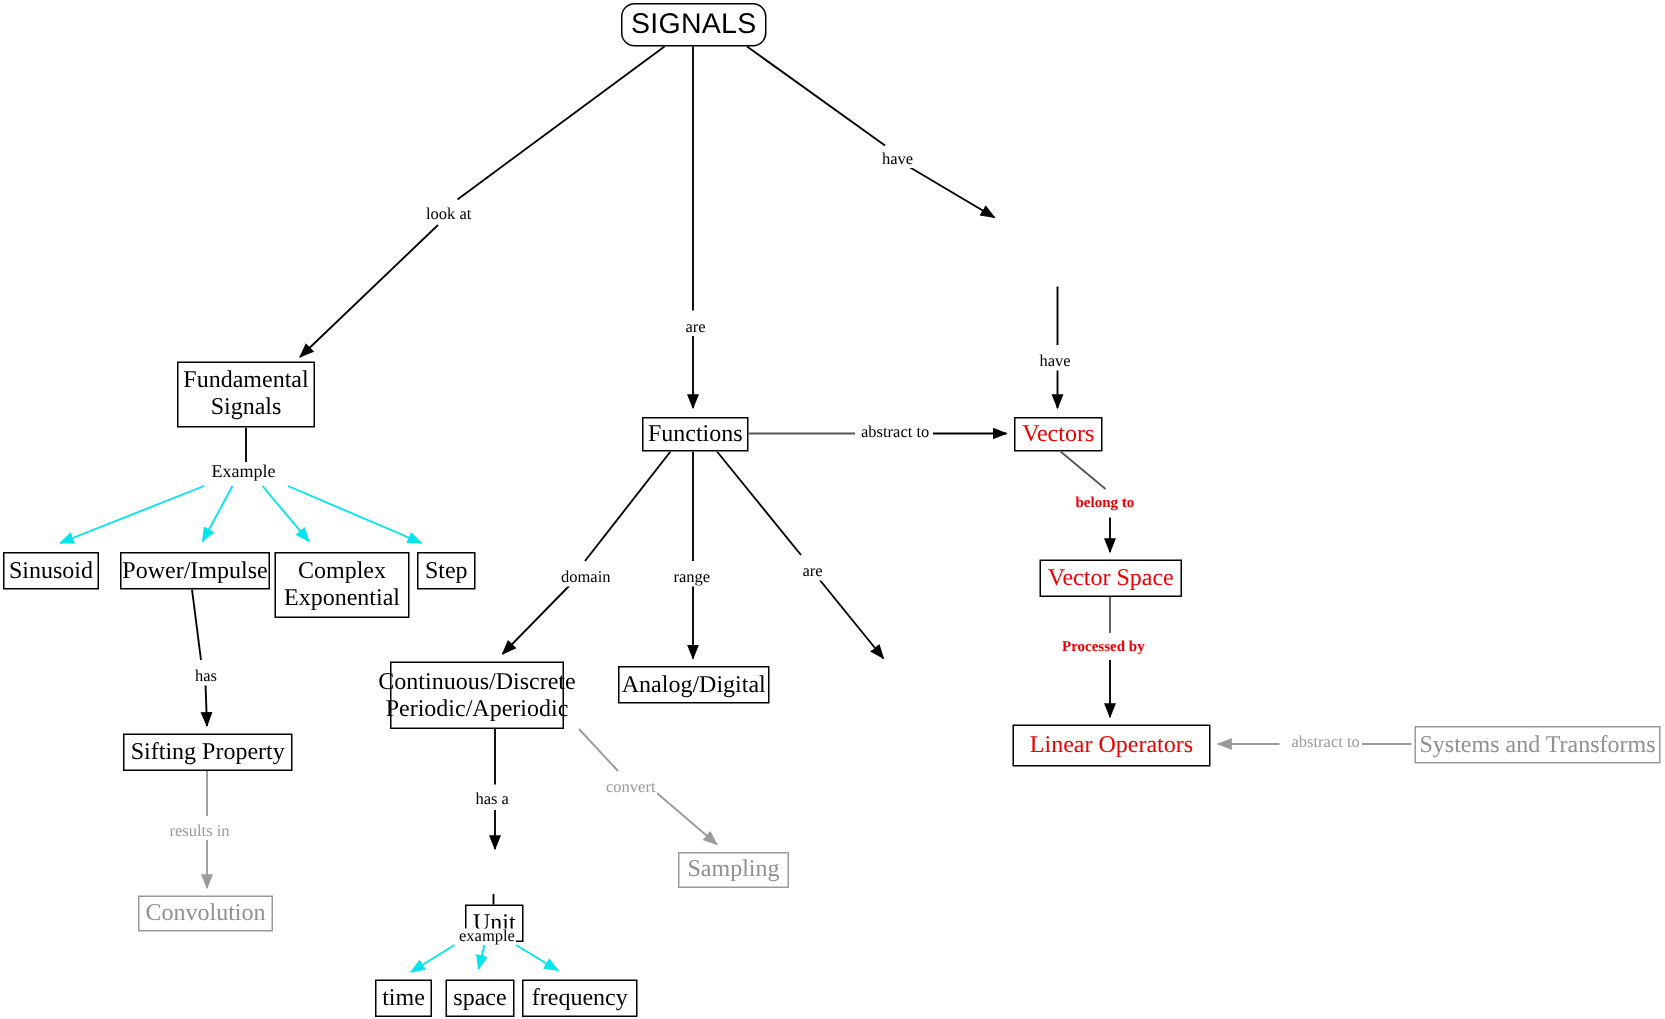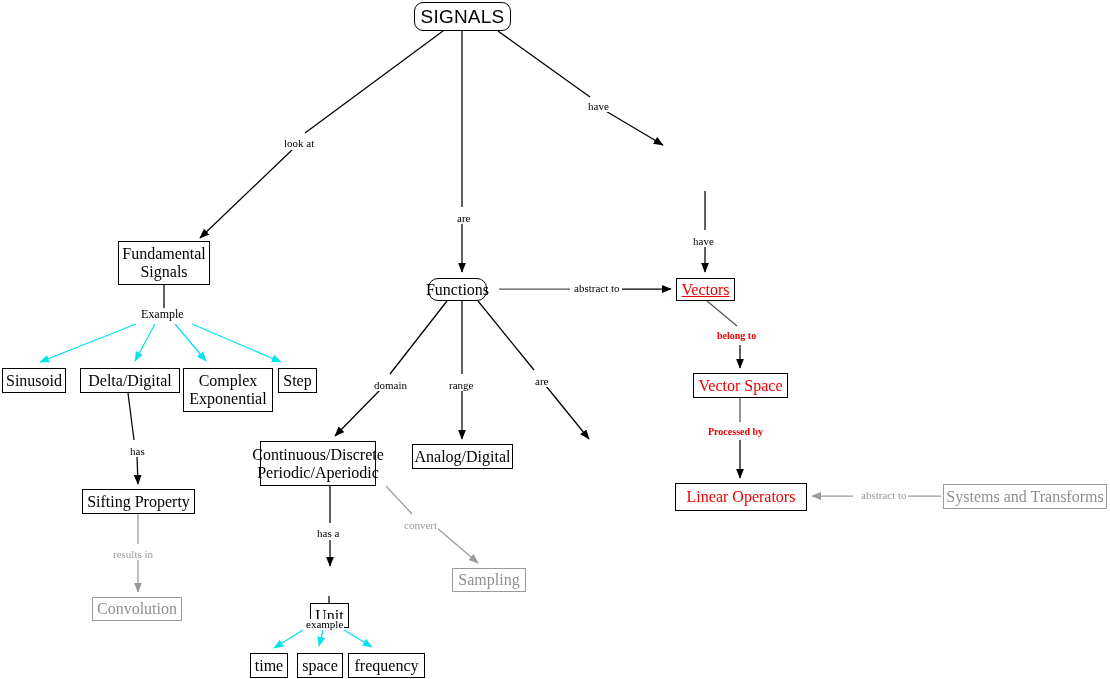--- a/index.html
+++ b/index.html
@@ -164,51 +164,51 @@
     </g>
   </svg>
 
   <div class="node root" style="left:414px; top:2px; width:97px; height:29px;">SIGNALS</div>
 
   <div class="node" style="left:118px; top:241px; width:92px; height:44px;">Fundamental
 Signals</div>
 
   <div class="node" style="left:2px; top:368px; width:64px; height:25px;">Sinusoid</div>
 
-  <div class="node" style="left:80px; top:368px; width:100px; height:25px;">Delta/Digital</div>
+  <div class="node" style="left:80px; top:368px; width:100px; height:25px;">Power/Impulse</div>
 
   <div class="node" style="left:183px; top:368px; width:90px; height:44px;">Complex
 Exponential</div>
 
   <div class="node" style="left:278px; top:368px; width:39px; height:25px;">Step</div>
 
   <div class="node" style="left:82px; top:489px; width:113px; height:25px;">Sifting Property</div>
 
   <div class="node gray" style="left:92px; top:597px; width:90px; height:24px;">Convolution</div>
 
-  <div class="node" style="left:428px; top:278px; width:59px; height:23px;border-radius:10px;">Functions</div>
+  <div class="node" style="left:428px; top:278px; width:71px; height:23px;">Functions</div>
 
   <div class="node" style="left:260px; top:441px; width:116px; height:45px;">Continuous/Discrete
 Periodic/Aperiodic</div>
 
   <div class="node" style="left:412px; top:444px; width:101px; height:25px;">Analog/Digital</div>
 
 
   <div class="node gray" style="left:452px; top:568px; width:74px; height:24px;">Sampling</div>
 
   <div class="node" style="left:310px; top:571px; width:39px; height:25px;margin-top:32px;">Unit</div>
 
   <div class="node" style="left:250px; top:653px; width:38px; height:25px;">time</div>
 
   <div class="node" style="left:297px; top:653px; width:46px; height:25px;">space</div>
 
   <div class="node" style="left:348px; top:653px; width:77px; height:25px;">frequency</div>
 
 
-  <div class="node red" style="left:676px; top:278px; width:59px; height:23px;text-decoration:underline;">Vectors</div>
+  <div class="node red" style="left:676px; top:278px; width:59px; height:23px;">Vectors</div>
 
   <div class="node red" style="left:693px; top:373px; width:95px; height:25px;">Vector Space</div>
 
   <div class="node red-big" style="left:675px; top:483px; width:132px; height:28px;">Linear Operators</div>
 
   <div class="node gray" style="left:943px; top:484px; width:164px; height:25px;">Systems and Transforms</div>
 
   <div class="edge-label" style="left:283px; top:138px;">look at</div>
 
   <div class="edge-label" style="left:456px; top:213px;">are</div>

